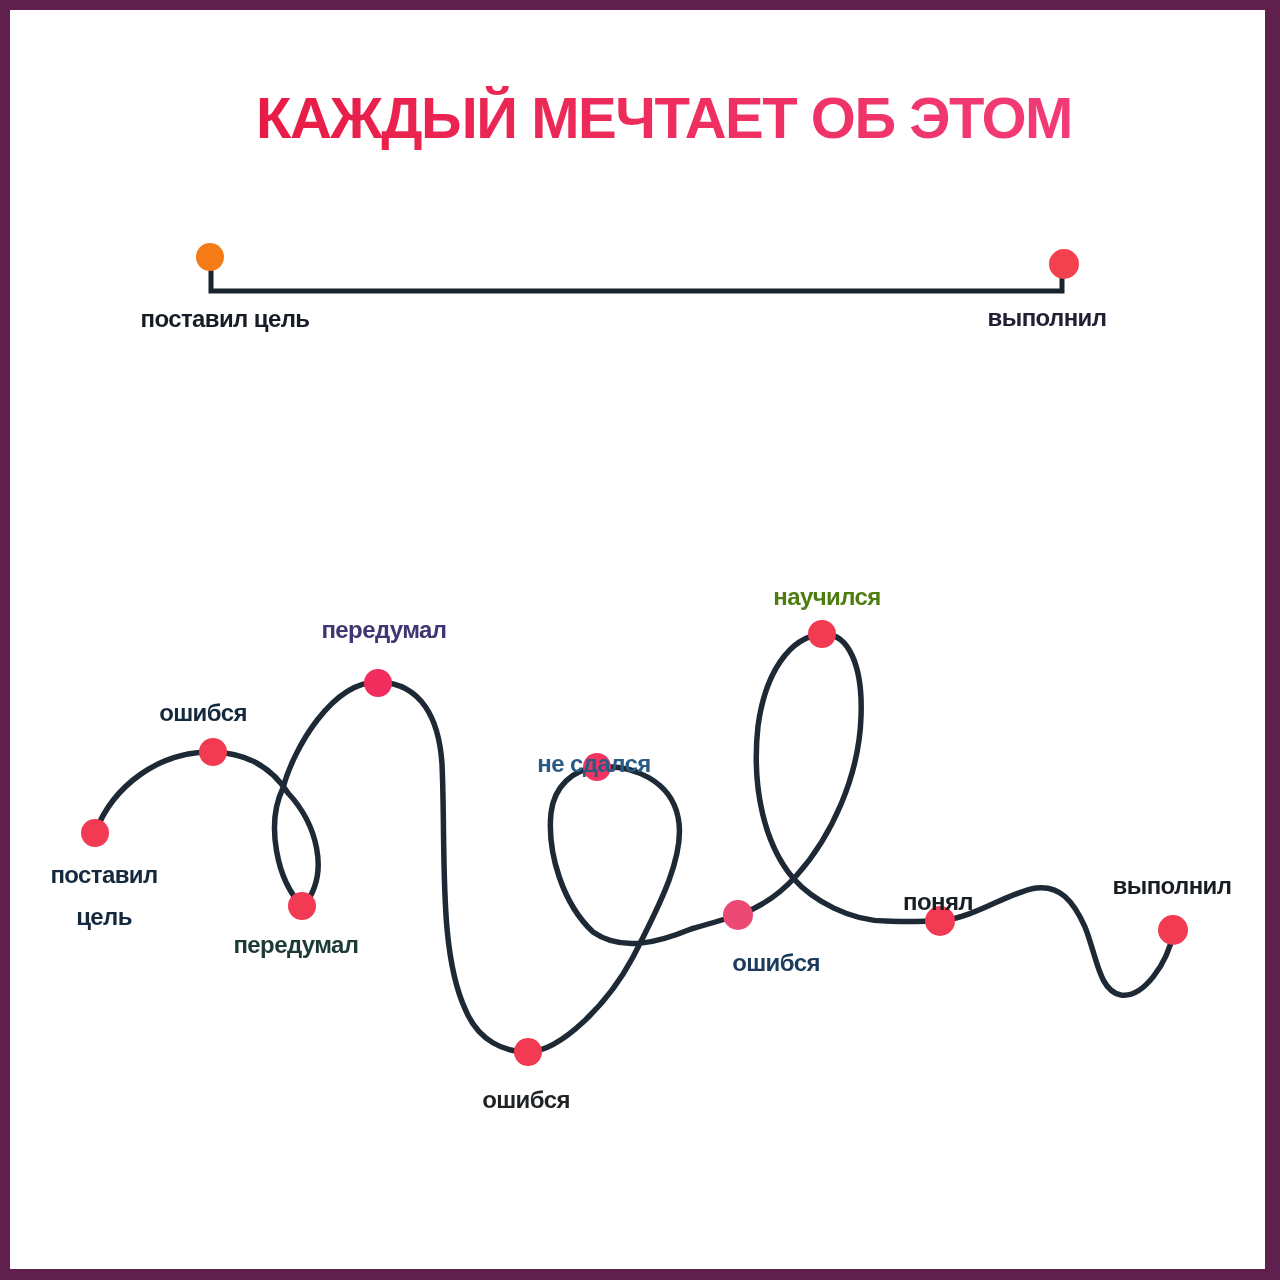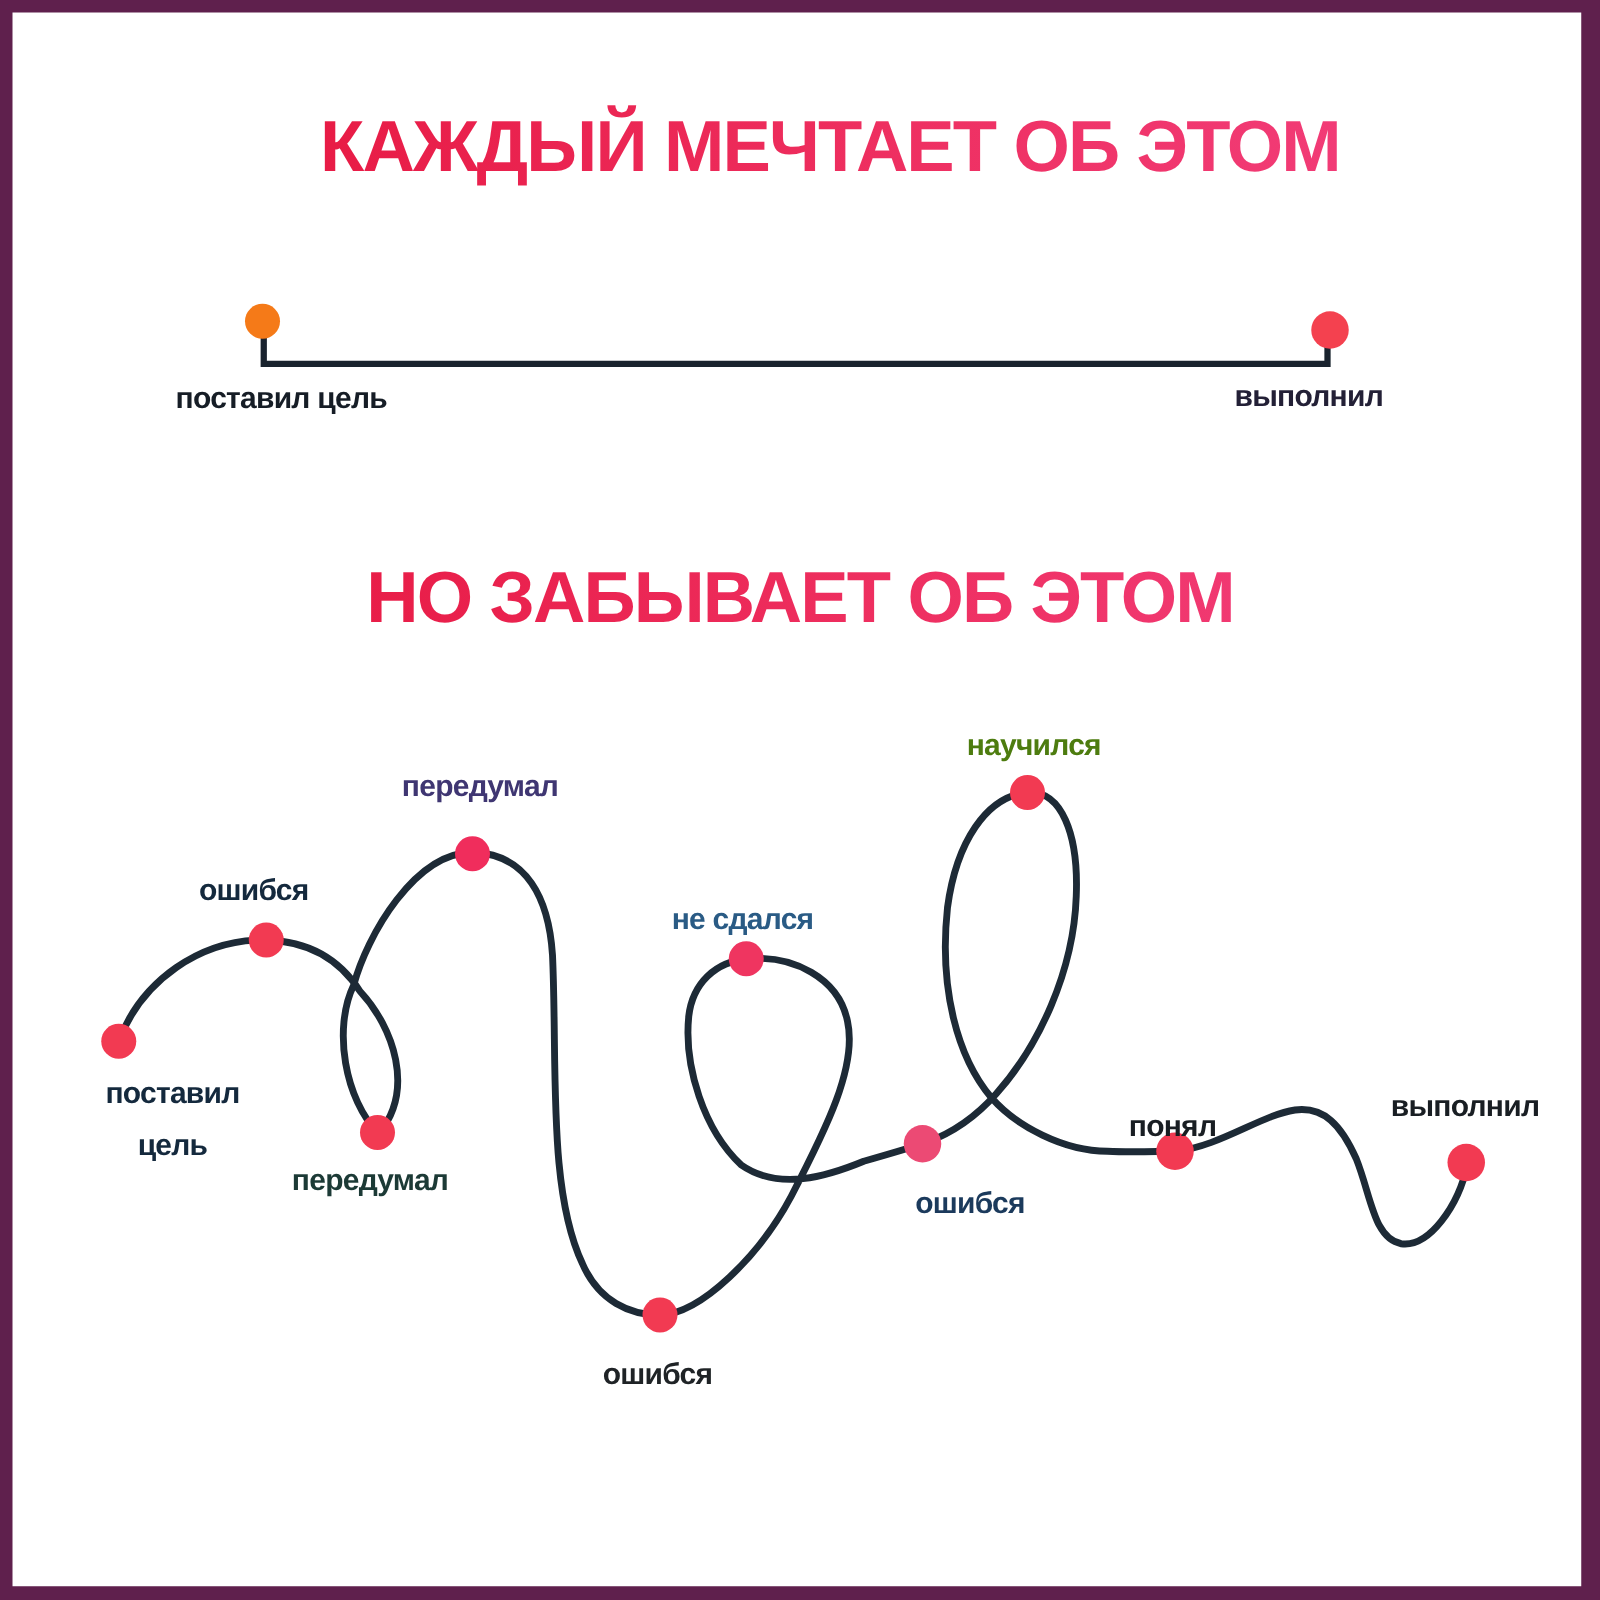--- a/index.html
+++ b/index.html
@@ -22,21 +22,20 @@
     font-weight:bold;font-size:24px;line-height:42px;letter-spacing:-0.6px;z-index:4;}
   .label span{display:block;}
 </style>
 </head>
 <body>
 
 <div class="stage">
 
   <h1 class="title" id="dream-title">КАЖДЫЙ МЕЧТАЕТ ОБ ЭТОМ</h1>
 
-  <h1 class="title" id="reality-title">НО ЗАБЫВАЕТ ОБ ЭТОМ</h1>
 
   <svg class="lines" width="1280" height="1280" viewBox="0 0 1280 1280">
     <path id="dream-path" d="M 211 262 L 211 291 L 1062 291 L 1062 273" fill="none" stroke-width="5" stroke="#19232e"></path>
     <path id="reality-path" d="M 95 833
              C 113 785 160 751 213 752
              C 248 753 272 768 288 793
              C 315 822 332 872 303 907
              C 276 880 266 823 283 788
              C 293 750 332 680 380 682
              C 421 684 439 718 442 764
@@ -67,42 +66,42 @@
       <div class="label" style="left: 225px; top: 319px; color: rgb(22, 29, 38);">
         <span>поставил цель</span>
       </div>
       <div class="dot" style="left: 1049px; top: 249px; height: 30px; width: 30px; background: rgb(244, 65, 79);"></div>
       <div class="label" style="left: 1047px; top: 318px; color: rgb(35, 32, 54);">
         <span>выполнил</span>
       </div>
     </div>
   <div id="reality-layer">
       <div class="dot" style="left: 81px; top: 819px; height: 28px; width: 28px; background: rgb(242, 58, 82);"></div>
-      <div class="label" style="left: 104px; top: 896px; color: rgb(20, 41, 61); margin-left: 34px;">
+      <div class="label" style="left: 104px; top: 896px; color: rgb(20, 41, 61);">
         <span>поставил</span>
         <span>цель</span>
       </div>
       <div class="dot" style="left: 199px; top: 738px; height: 28px; width: 28px; background: rgb(242, 58, 82);"></div>
       <div class="label" style="left: 203px; top: 713px; color: rgb(20, 41, 61);">
         <span>ошибся</span>
       </div>
       <div class="dot" style="left: 288px; top: 892px; height: 28px; width: 28px; background: rgb(242, 58, 82);"></div>
       <div class="label" style="left: 296px; top: 945px; color: rgb(28, 58, 54);">
         <span>передумал</span>
       </div>
       <div class="dot" style="left: 364px; top: 669px; height: 28px; width: 28px; background: rgb(240, 45, 92);"></div>
       <div class="label" style="left: 384px; top: 630px; color: rgb(63, 54, 114);">
         <span>передумал</span>
       </div>
       <div class="dot" style="left: 514px; top: 1038px; height: 28px; width: 28px; background: rgb(242, 58, 82);"></div>
       <div class="label" style="left: 526px; top: 1100px; color: rgb(31, 35, 38);">
         <span>ошибся</span>
       </div>
       <div class="dot" style="left: 583px; top: 753px; height: 28px; width: 28px; background: rgb(239, 53, 96);"></div>
-      <div class="label" style="left: 594px; top: 736px; color: rgb(42, 91, 133);">
+      <div class="label" style="left: 594px; top: 764px; color: rgb(42, 91, 133);">
         <span>не сдался</span>
       </div>
       <div class="dot" style="left: 723px; top: 900px; height: 30px; width: 30px; background: rgb(236, 74, 116);"></div>
       <div class="label" style="left: 776px; top: 963px; color: rgb(27, 58, 92);">
         <span>ошибся</span>
       </div>
       <div class="dot" style="left: 808px; top: 620px; height: 28px; width: 28px; background: rgb(242, 58, 82);"></div>
       <div class="label" style="left: 827px; top: 597px; color: #4d7c0f;">
         <span>научился</span>
       </div>

